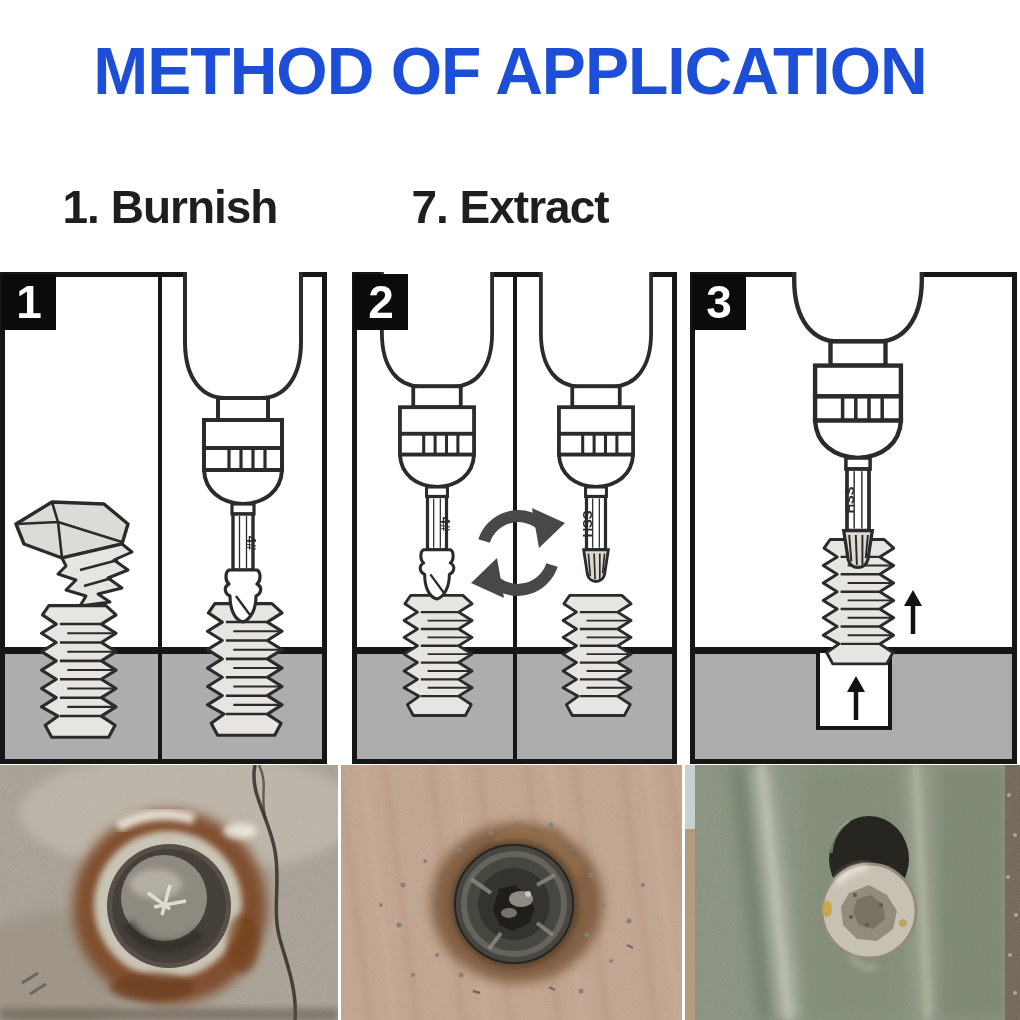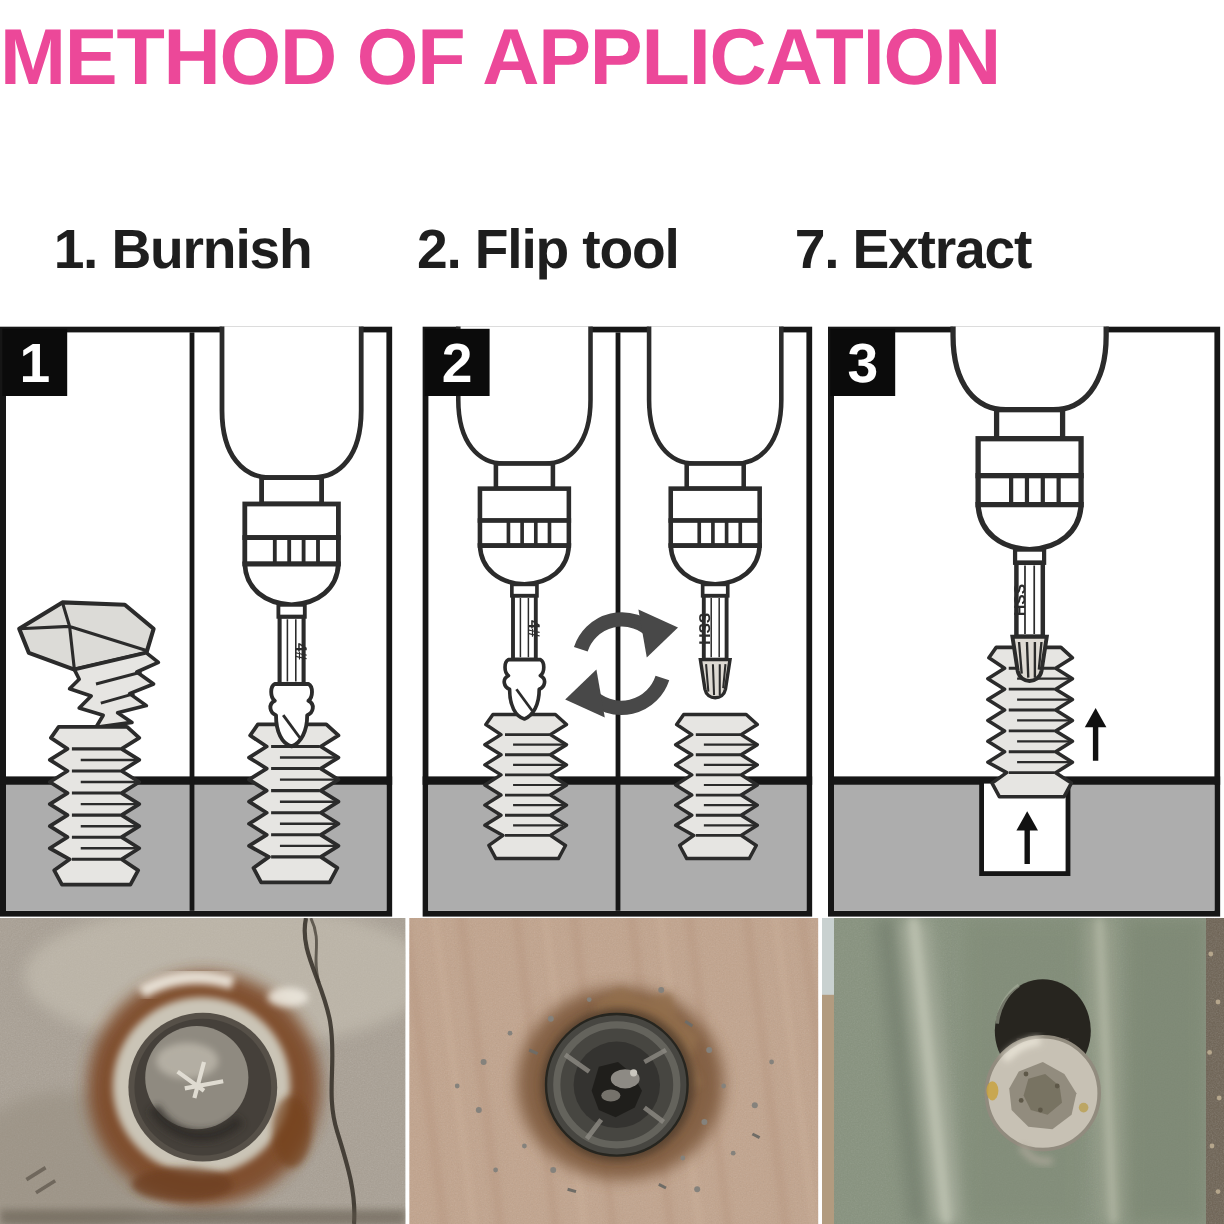--- a/index.html
+++ b/index.html
@@ -1,22 +1,22 @@
 <!DOCTYPE html>
 <html><head>
 <meta charset="utf-8">
 <style>
   html,body{margin:0;padding:0}
   body{
     width:1020px;height:1020px;position:relative;background:#ffffff;
     font-family:"Liberation Sans", sans-serif;overflow:hidden;
   }
   .title{
-    position:absolute;top:4px;left:0;width:828px;text-align:center;
-    color:#ec4899;font-size:66px;font-weight:800;letter-spacing:-1px;
+    position:absolute;top:28px;left:0;width:1020px;text-align:center;
+    color:#1d4ed8;font-size:66px;font-weight:800;letter-spacing:-1px;
     white-space:nowrap;transform:scaleX(1.0);line-height:86px;
   }
   .steps{position:absolute;top:180px;left:0;width:913px;display:flex}
   .step{width:340px;text-align:center;font-size:46px;font-weight:700;color:#1E1E1E;letter-spacing:-1px}
   .panels{position:absolute;top:272px;left:0;width:1020px;height:492px}
   .panel{position:absolute;top:0}
   #panel1{left:0}
   #panel2{left:352px}
   #panel3{left:690px}
   .photos{position:absolute;top:765px;left:0;width:1020px;height:255px;display:flex;gap:3px}
@@ -83,21 +83,20 @@
       <path d="M34,12 A36,36 0 0 1 -26,26" fill="none" stroke="#484848" stroke-width="12"></path>
       <polygon points="-14,45 -47,30 -21,5" fill="#484848"></polygon>
     </g>
   </defs>
 </svg>
 
 <div class="title">METHOD OF APPLICATION</div>
 
 <div class="steps">
   <div class="step">1. Burnish</div>
-  <div class="step">2. Flip tool</div>
   <div class="step">7. Extract</div>
 </div>
 
 <div class="panels">
 
   <svg id="panel1" class="panel" width="327" height="492" viewBox="0 0 327 492">
     <rect x="2.5" y="2.5" width="322" height="487" fill="#ffffff" stroke="#161616" stroke-width="5"></rect>
     <rect x="5" y="382" width="317" height="105" fill="#ADADAD"></rect>
     <rect x="0" y="375" width="327" height="7" fill="#161616"></rect>
     <rect x="158" y="5" width="4" height="482" fill="#161616"></rect>

